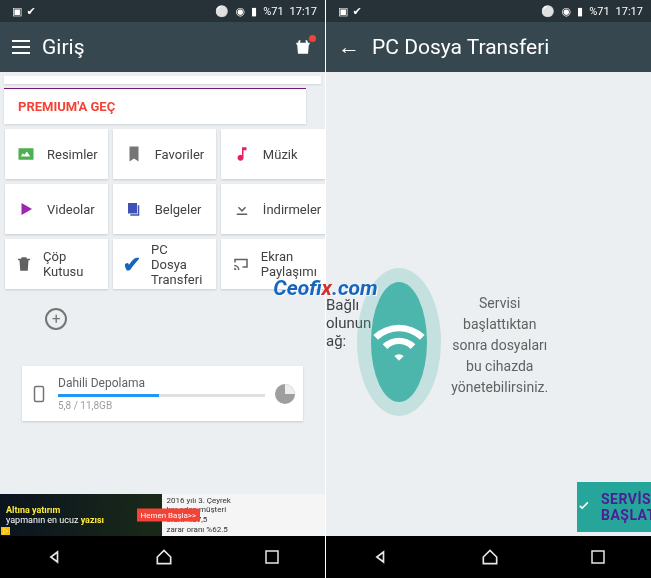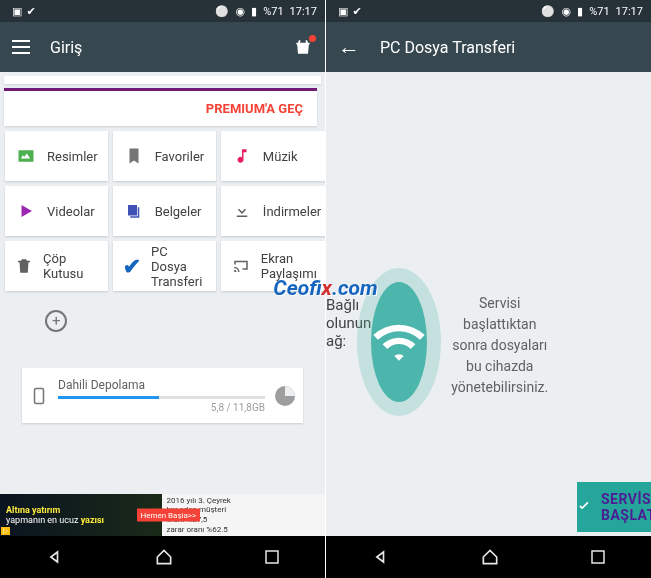--- a/index.html
+++ b/index.html
@@ -1,41 +1,41 @@
 <!DOCTYPE html>
 <html><head>
 <meta charset="utf-8">
 <style>
 *{margin:0;padding:0;box-sizing:border-box;font-family:Roboto,Arial,sans-serif}
 body{background:#fff;width:651px;height:578px;display:flex;gap:1px;position:relative}
 .phone{width:325px;height:578px;background:#eceff1;display:flex;flex-direction:column;position:relative}
 .status-bar{height:22px;background:#263238;color:#fff;display:flex;align-items:center;justify-content:flex-end;gap:6px;padding:0 8px;font-size:11px}
 .status-bar .left-icons{display:flex;gap:4px;margin-right:auto;margin-left:4px}
 .app-bar{height:50px;background:#37474f;display:flex;align-items:center;padding:0 12px;color:#fff}
-.app-bar .title{font-size:16px;margin-left:20px;font-weight:400}
+.app-bar .title{font-size:21px;margin-left:12px;font-weight:400}
 .app-bar .spacer{flex:1}
 .hamburger{display:flex;flex-direction:column;gap:4px;cursor:pointer}
 .hamburger span{width:18px;height:2px;background:#fff}
 .back-arrow{font-size:22px;cursor:pointer}
 .cart{position:relative}
 .cart-dot{position:absolute;top:-2px;right:-3px;width:7px;height:7px;background:#f44336;border-radius:50%}
 .content{flex:1;overflow:hidden;display:flex;flex-direction:column}
-.premium-row{background:#fff;padding:10px 14px;text-align:right;color:#f44336;font-weight:bold;font-size:13px;margin:4px 8px 0 4px;box-shadow:0 1px 2px rgba(0,0,0,0.12);border-top:3px solid #701a75}
+.premium-row{background:#fff;padding:10px 14px;text-align:left;color:#f44336;font-weight:bold;font-size:13px;margin:4px 19px 0 4px;box-shadow:0 1px 2px rgba(0,0,0,0.12);border-top:1px solid #701a75}
 .small-line{background:#fff;height:8px;margin:4px 4px 0 4px;box-shadow:0 1px 2px rgba(0,0,0,0.12)}
 .grid{display:grid;grid-template-columns:1fr 1fr 1fr;gap:5px;padding:5px 5px 0 5px}
 .card{background:#fff;height:50px;display:flex;align-items:center;padding:0 10px;box-shadow:0 1px 2px rgba(0,0,0,0.15);gap:10px;font-size:13px;color:#424242;cursor:pointer}
 .card-icon{width:22px;height:22px;display:flex;align-items:center;justify-content:center}
 .add-btn{background:transparent;display:flex;align-items:center;justify-content:center;box-shadow:none}
 .plus-circle{width:22px;height:22px;border:2px solid #757575;border-radius:50%;display:flex;align-items:center;justify-content:center;color:#757575;font-size:15px}
 .storage{background:#fff;margin:22px;padding:10px 8px;box-shadow:0 1px 2px rgba(0,0,0,0.15);display:flex;align-items:center;gap:10px}
 .storage-mid{flex:1}
 .storage-label{font-size:12px;color:#616161;margin-bottom:4px}
 .storage-bar{height:3px;background:#e0e0e0;position:relative;margin-bottom:3px}
 .storage-fill{height:100%;background:#2196f3;width:49%}
-.storage-val{font-size:10px;color:#9e9e9e;text-align:right}
+.storage-val{font-size:10px;color:#9e9e9e;}
 .pie-icon{width:20px;height:20px;border-radius:50%;background:#9e9e9e;position:relative;overflow:hidden}
 .pie-icon::after{content:"";position:absolute;top:0;right:0;width:50%;height:50%;background:#eceff1}
 .ad{height:42px;background:linear-gradient(90deg,#0a1420 0%,#1a2a18 50%,#f5f5f5 50%);margin-top:auto;display:flex;align-items:center;font-size:9px;color:#fff;padding:0 6px;position:relative;overflow:hidden}
 .ad .ad-left{width:50%}
 .ad .y{color:#ffeb3b;font-weight:bold}
 .ad .ad-right{width:50%;color:#333;font-size:8px;line-height:1.2;padding-left:4px}
 .ad .btn{background:#f44336;color:#fff;padding:2px 4px;font-size:8px;position:absolute;left:42%;top:50%;transform:translateY(-50%)}
 .ad-badge{position:absolute;bottom:1px;left:1px;background:#fbbc04;color:#fff;font-size:7px;padding:0 2px}
 .nav-bar{height:42px;background:#000;display:flex;align-items:center;justify-content:space-around;color:#fff}
 .nav-btn{cursor:pointer;opacity:0.9}

